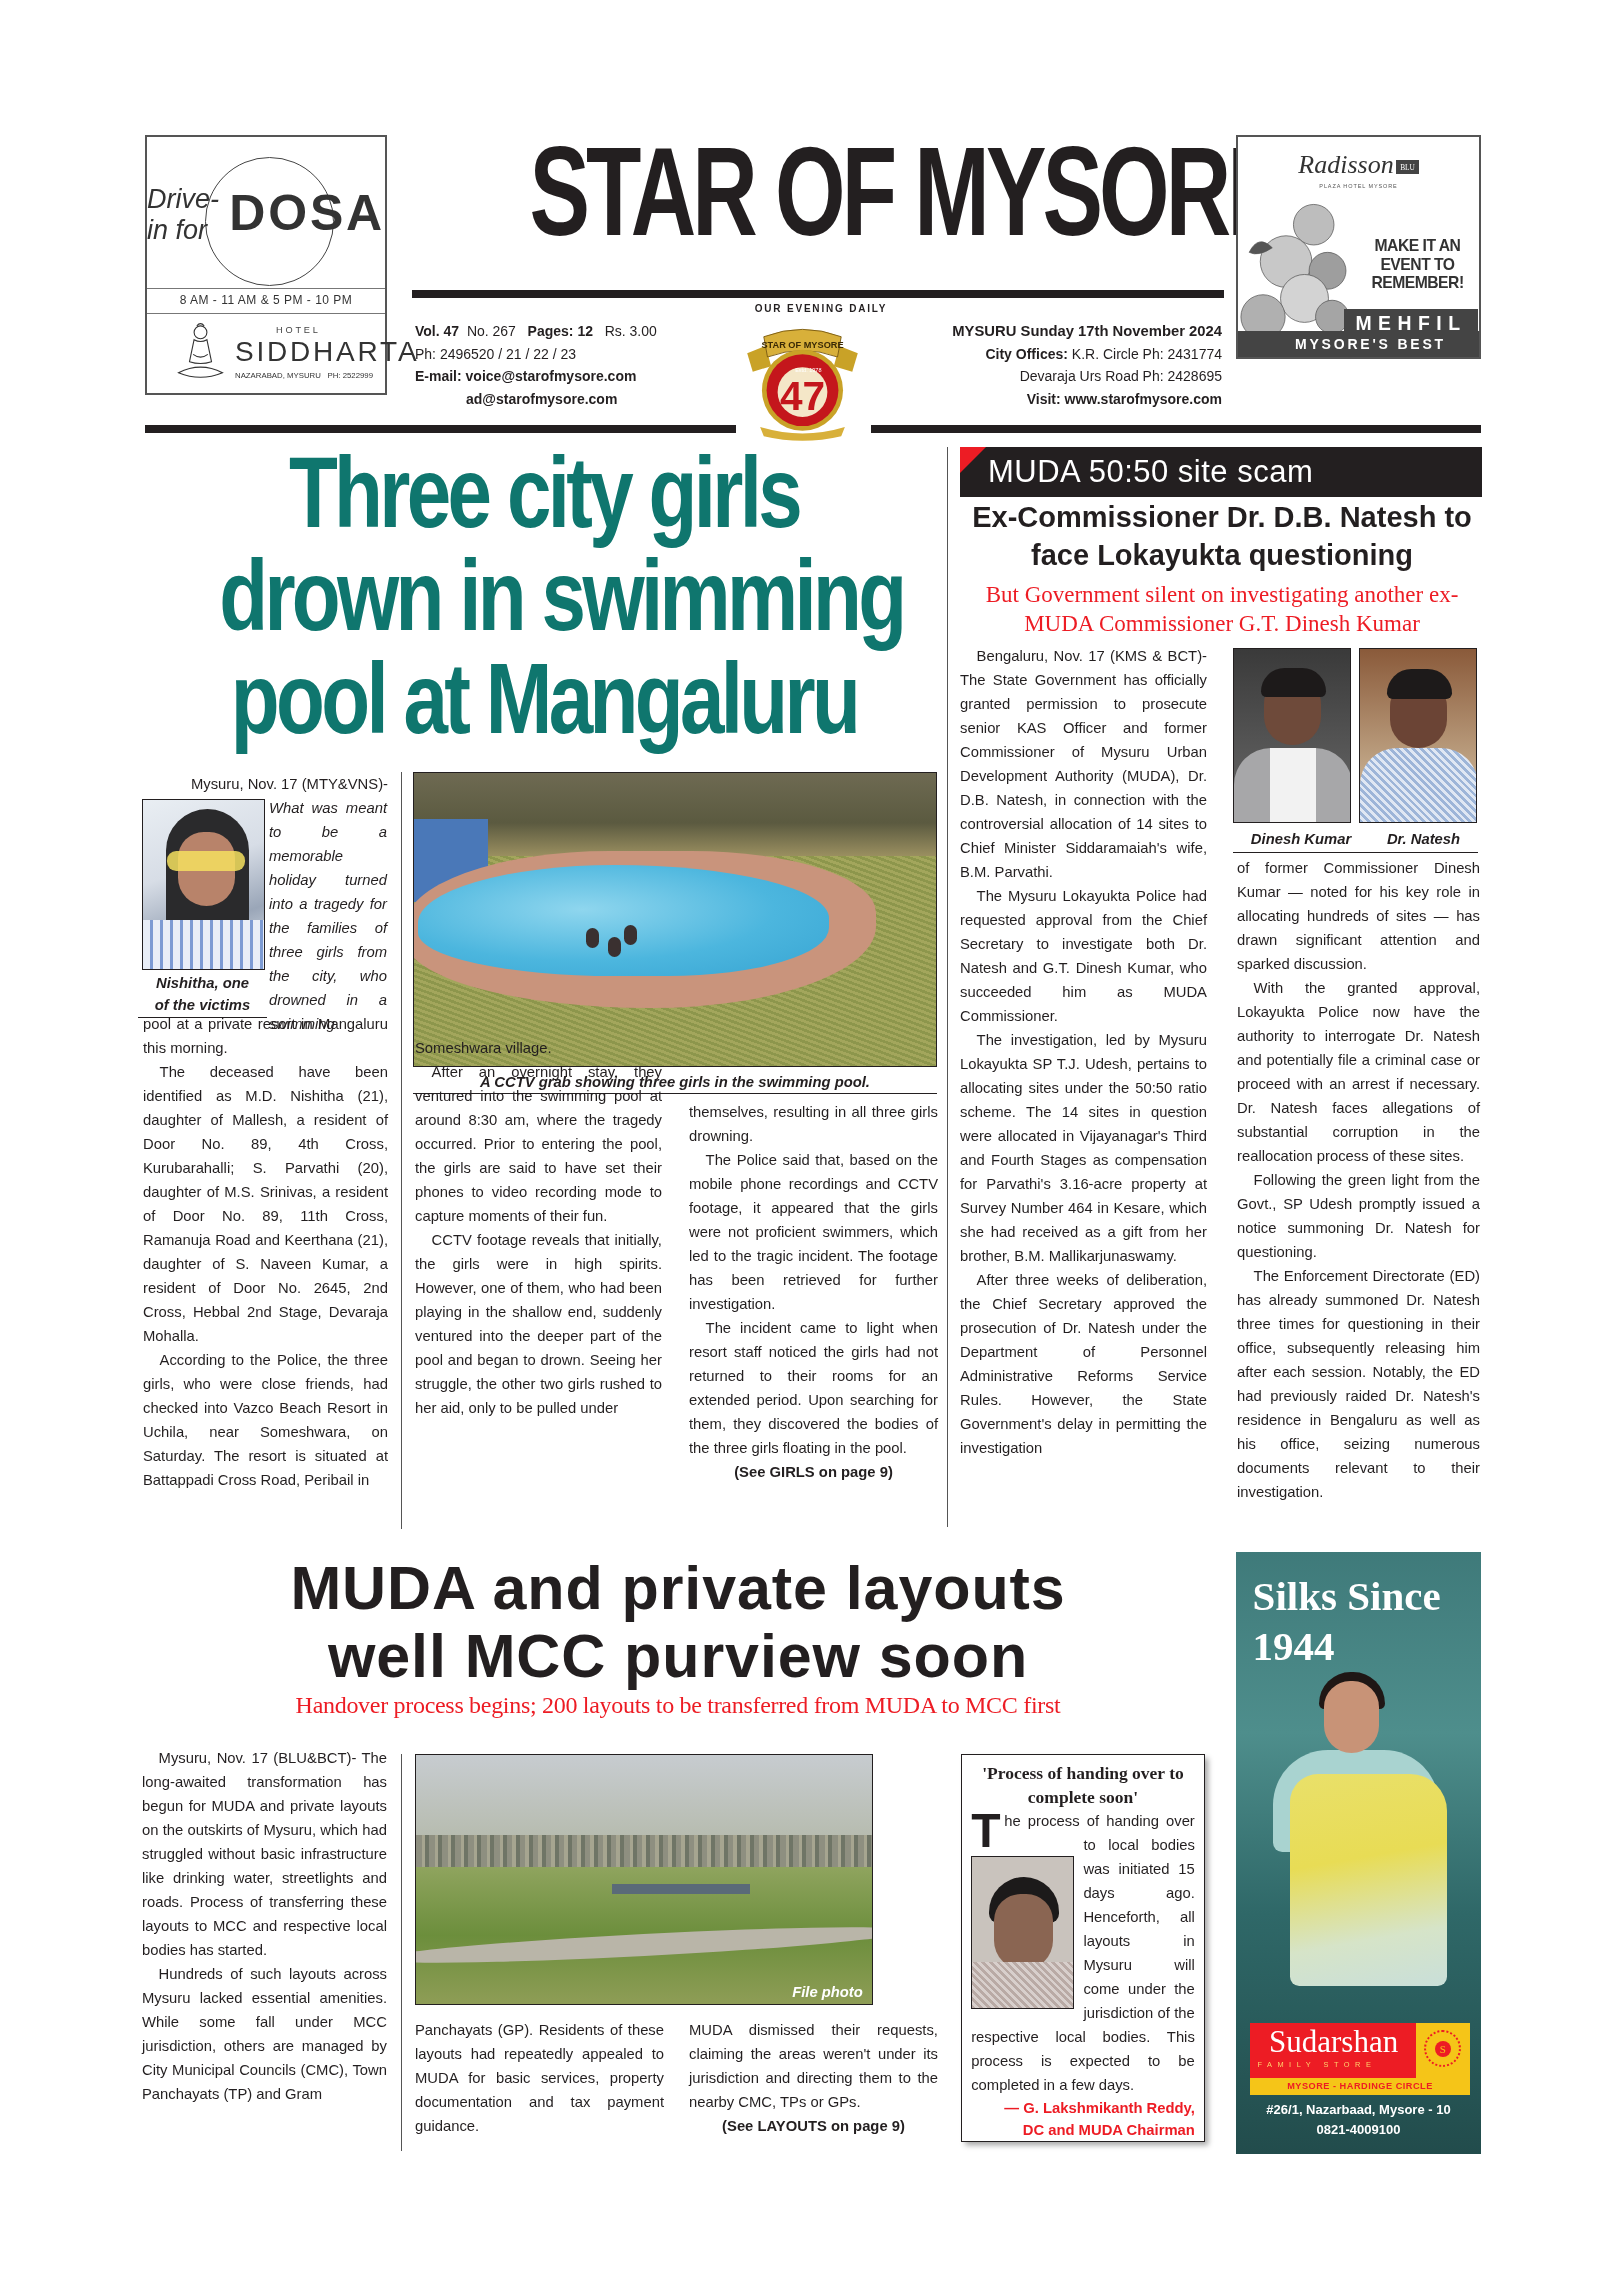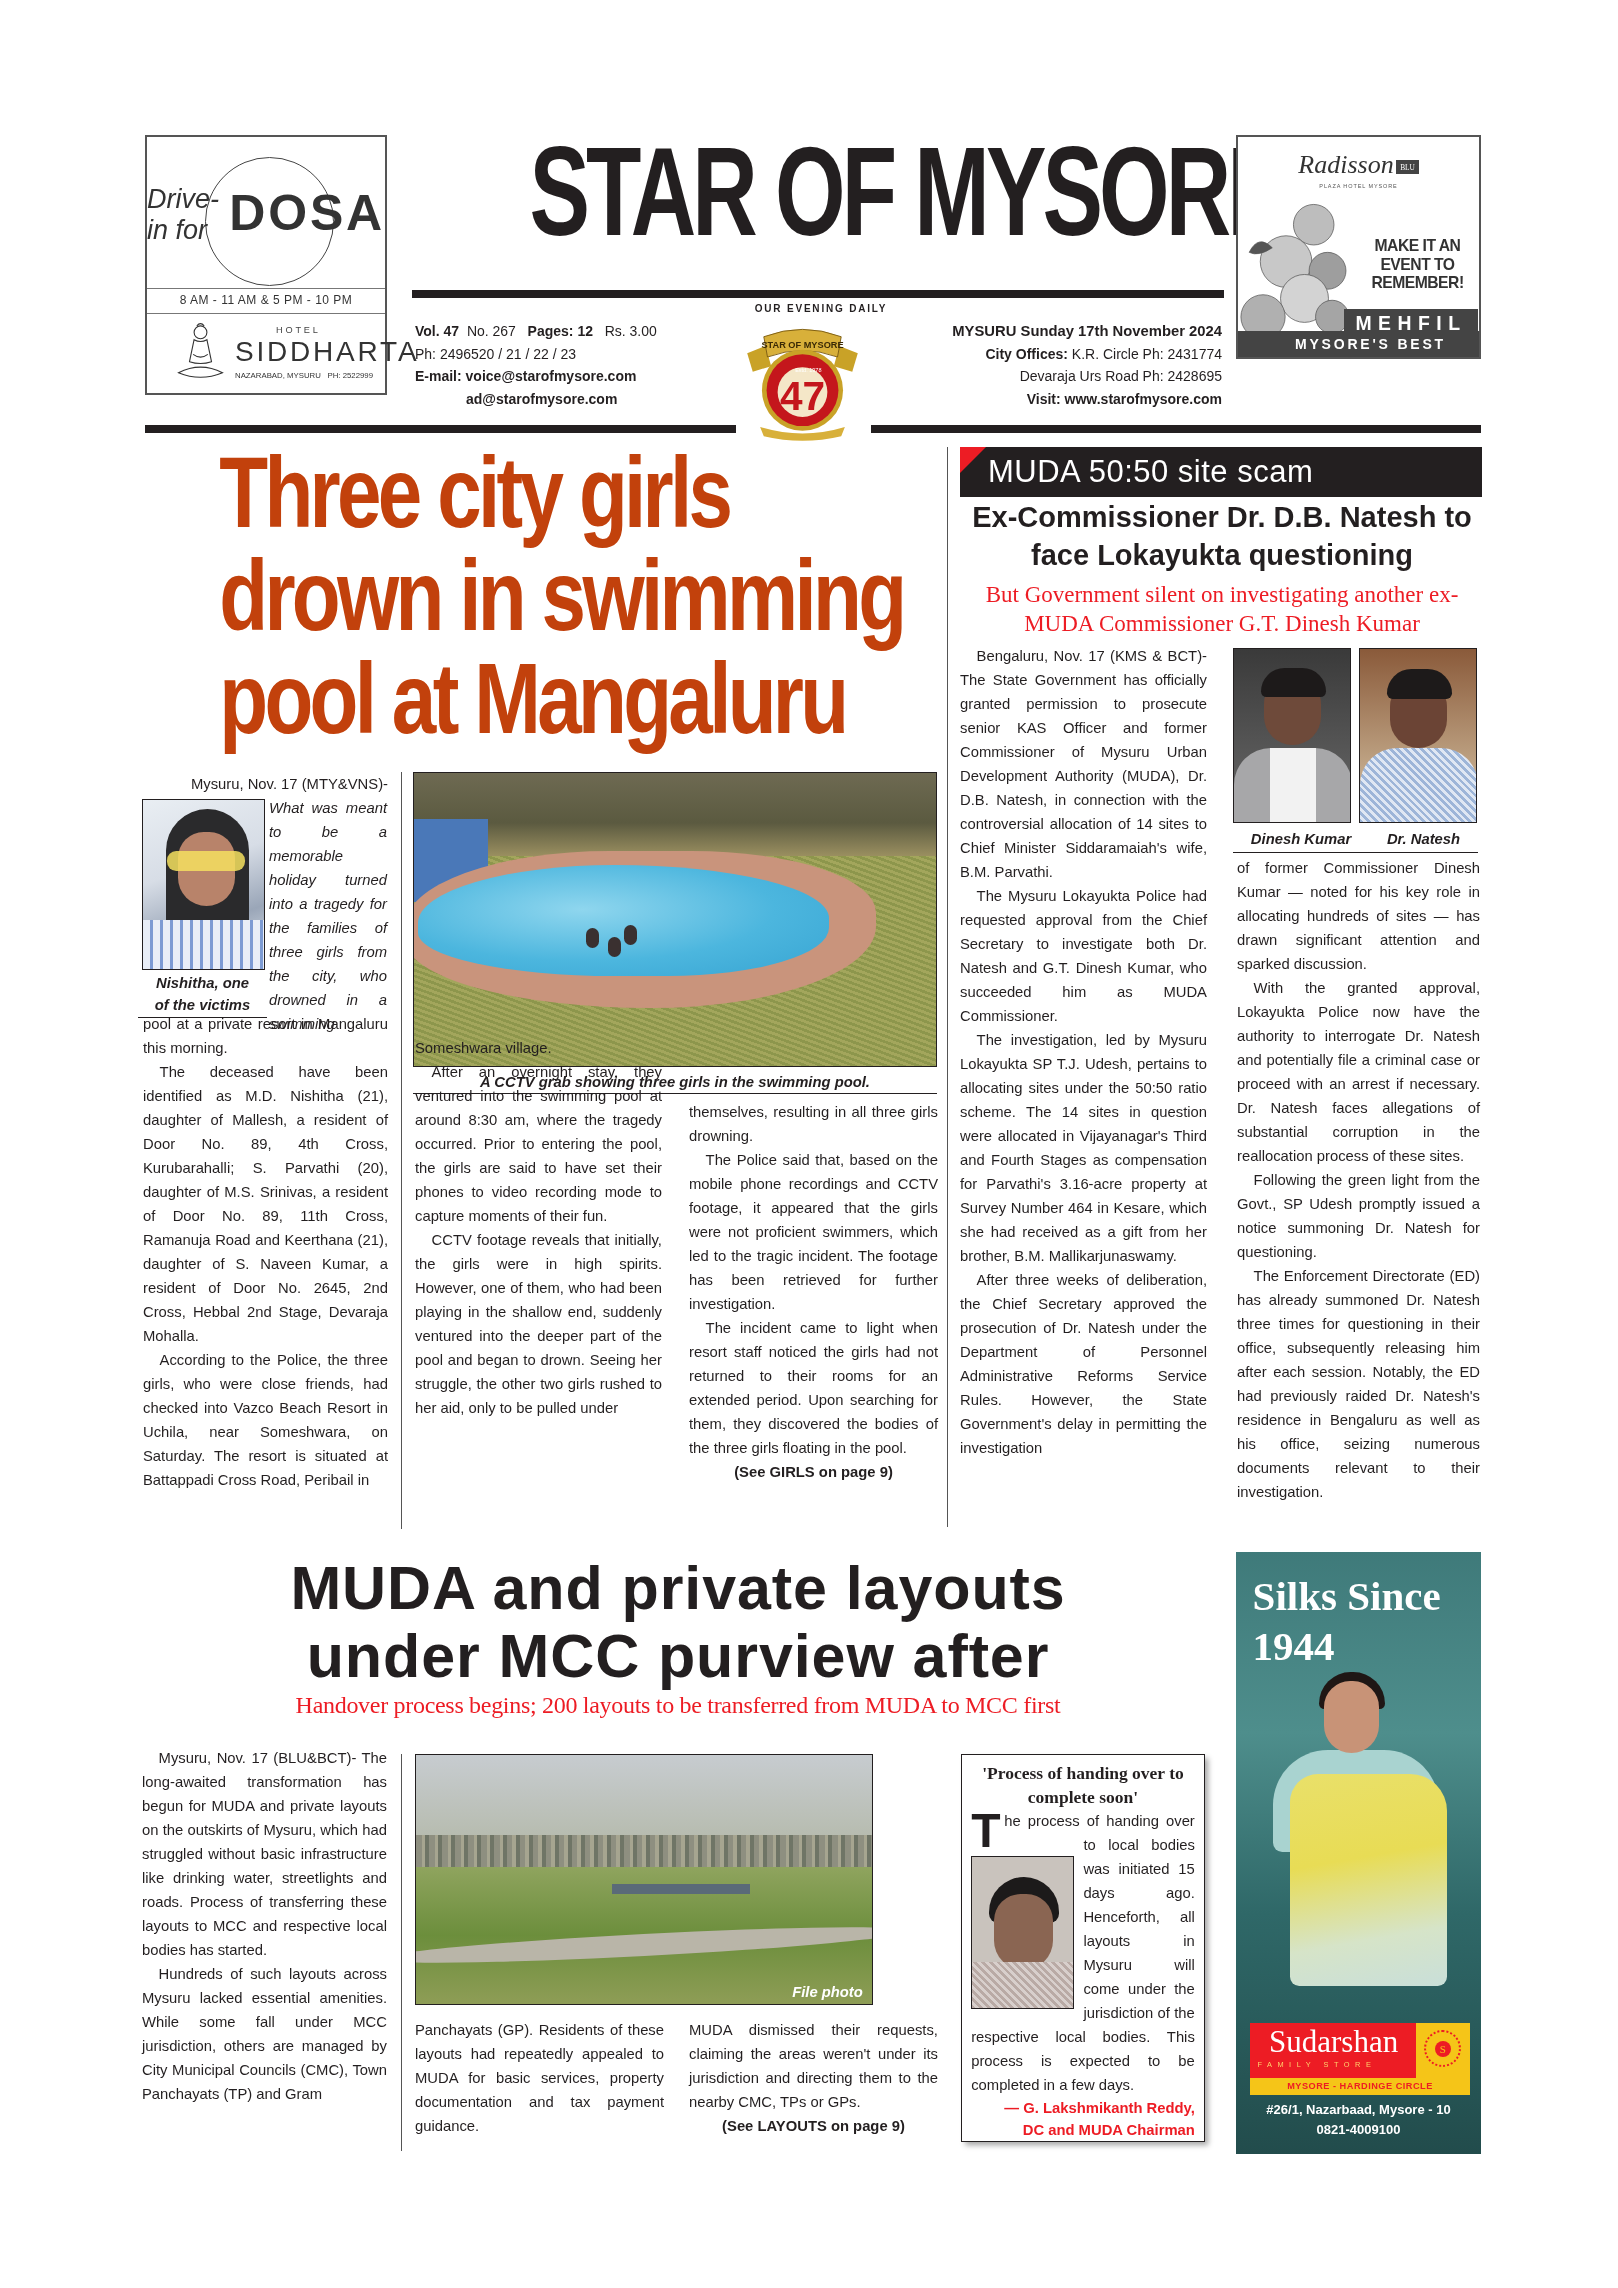--- a/index.html
+++ b/index.html
@@ -37,21 +37,21 @@
   #ad-right .radisson .blu { display: inline-block; background: #444; color: #fff; font-size: 7.4px; font-style: normal; padding: 2.8px 3.7px; vertical-align: middle; margin-left: 2.8px; }
   #ad-right .plaza { position: absolute; top: 46px; left: 0; right: 0; text-align: center; font-size: 5.5px; letter-spacing: 0.9px; color: #555; }
   #ad-right .flowers { position: absolute; left: 1.8px; top: 60px; width: 129px; height: 166px; }
   #ad-right .make { position: absolute; left: 126px; top: 100px; width: 107px; text-align: center; font-weight: bold; font-size: 15.7px; line-height: 18.5px; color: #333; letter-spacing: -0.5px; }
   #ad-right .mehfil { position: absolute; left: 106px; top: 172px; width: 134px; height: 44px; background: #444; color: #fff; text-align: center; }
   #ad-right .mehfil .m1 { font-size: 19.4px; letter-spacing: 6.5px; font-weight: bold; line-height: 24px; padding-top: 1.8px; }
   #ad-right .mehfil .m2 { font-size: 8.3px; font-weight: bold; letter-spacing: 0.9px; }
   #ad-right .best { position: absolute; left: 0; right: 0; bottom: 0; height: 26px; background: #444; color: #fff; text-align: center; font-weight: bold; font-size: 14px; letter-spacing: 2.8px; line-height: 26px; padding-left: 24px; }
 
   
-  #lead-head { left: 138px; top: 441px; width: 812px; color: #c2410c; font-weight: bold; font-size: 100px; line-height: 103px; text-align: left; white-space: nowrap; letter-spacing: -4.6px; }
+  #lead-head { left: 138px; top: 441px; width: 812px; color: #0f766e; font-weight: bold; font-size: 100px; line-height: 103px; text-align: center; white-space: nowrap; letter-spacing: -4.6px; }
   #lead-head div { transform: scaleX(0.8); transform-origin: center; }
 
   .body { font-size: 14.8px; line-height: 24px; color: #231f20; text-align: justify; }
   .body p { text-indent: 16.6px; }
   .body p.noind { text-indent: 0; }
   .cap { font-style: italic; font-weight: bold; }
   .see { font-weight: bold; text-align: center; }
 
   #nishitha-photo { left: 142px; top: 799px; width: 123px; height: 171px; border: 1.8px solid #231f20; background: linear-gradient(160deg, #e9eef3 0%, #d7dde6 40%, #9aa6b8 70%, #e8edf3 100%); overflow: hidden; }
   #nishitha-photo .hair { position: absolute; left: 23px; top: 9.2px; width: 83px; height: 157px; background: #2a2a2c; border-radius: 42px 42px 9.2px 9.2px; }
@@ -321,21 +321,21 @@
 
 <div class="abs body" id="muda1-col2">
   <p class="noind">of former Commissioner Dinesh Kumar — noted for his key role in allocating hundreds of sites — has drawn significant attention and sparked discussion.</p>
   <p>With the granted approval, Lokayukta Police now have the authority to interrogate Dr. Natesh and potentially file a criminal case or proceed with an arrest if necessary. Dr. Natesh faces allegations of substantial corruption in the reallocation process of these sites.</p>
   <p>Following the green light from the Govt.,  SP Udesh promptly issued a notice summoning Dr. Natesh for questioning.</p>
   <p>The Enforcement Directorate (ED) has already summoned Dr. Natesh three times for questioning in their office, subsequently releasing him after each session. Notably, the ED had previously raided Dr. Natesh's residence in Bengaluru as well as his office, seizing numerous documents relevant to their investigation.</p>
 </div>
 
 <div class="abs" id="layout-head">
   <div>MUDA and private layouts</div>
-  <div>under MCC purview after</div>
+  <div>well MCC purview soon</div>
 </div>
 <div class="abs" id="layout-sub">Handover process begins; 200 layouts to be transferred from MUDA to MCC first</div>
 
 <div class="abs body" id="layout-col1">
   <p>Mysuru, Nov. 17 (BLU&amp;BCT)- The long-awaited transformation has begun for MUDA and private layouts on the outskirts of Mysuru, which had struggled without basic infrastructure like drinking water, streetlights and roads. Process of transferring these layouts to MCC and respective local bodies has started.</p>
   <p>Hundreds of such layouts across Mysuru lacked essential amenities. While some fall under MCC jurisdiction, others are managed by City Municipal Councils (CMC), Town Panchayats (TP) and Gram</p>
 </div>
 
 <div class="abs colrule" style="left:401px; top:1754px; height:397px;"></div>
 

